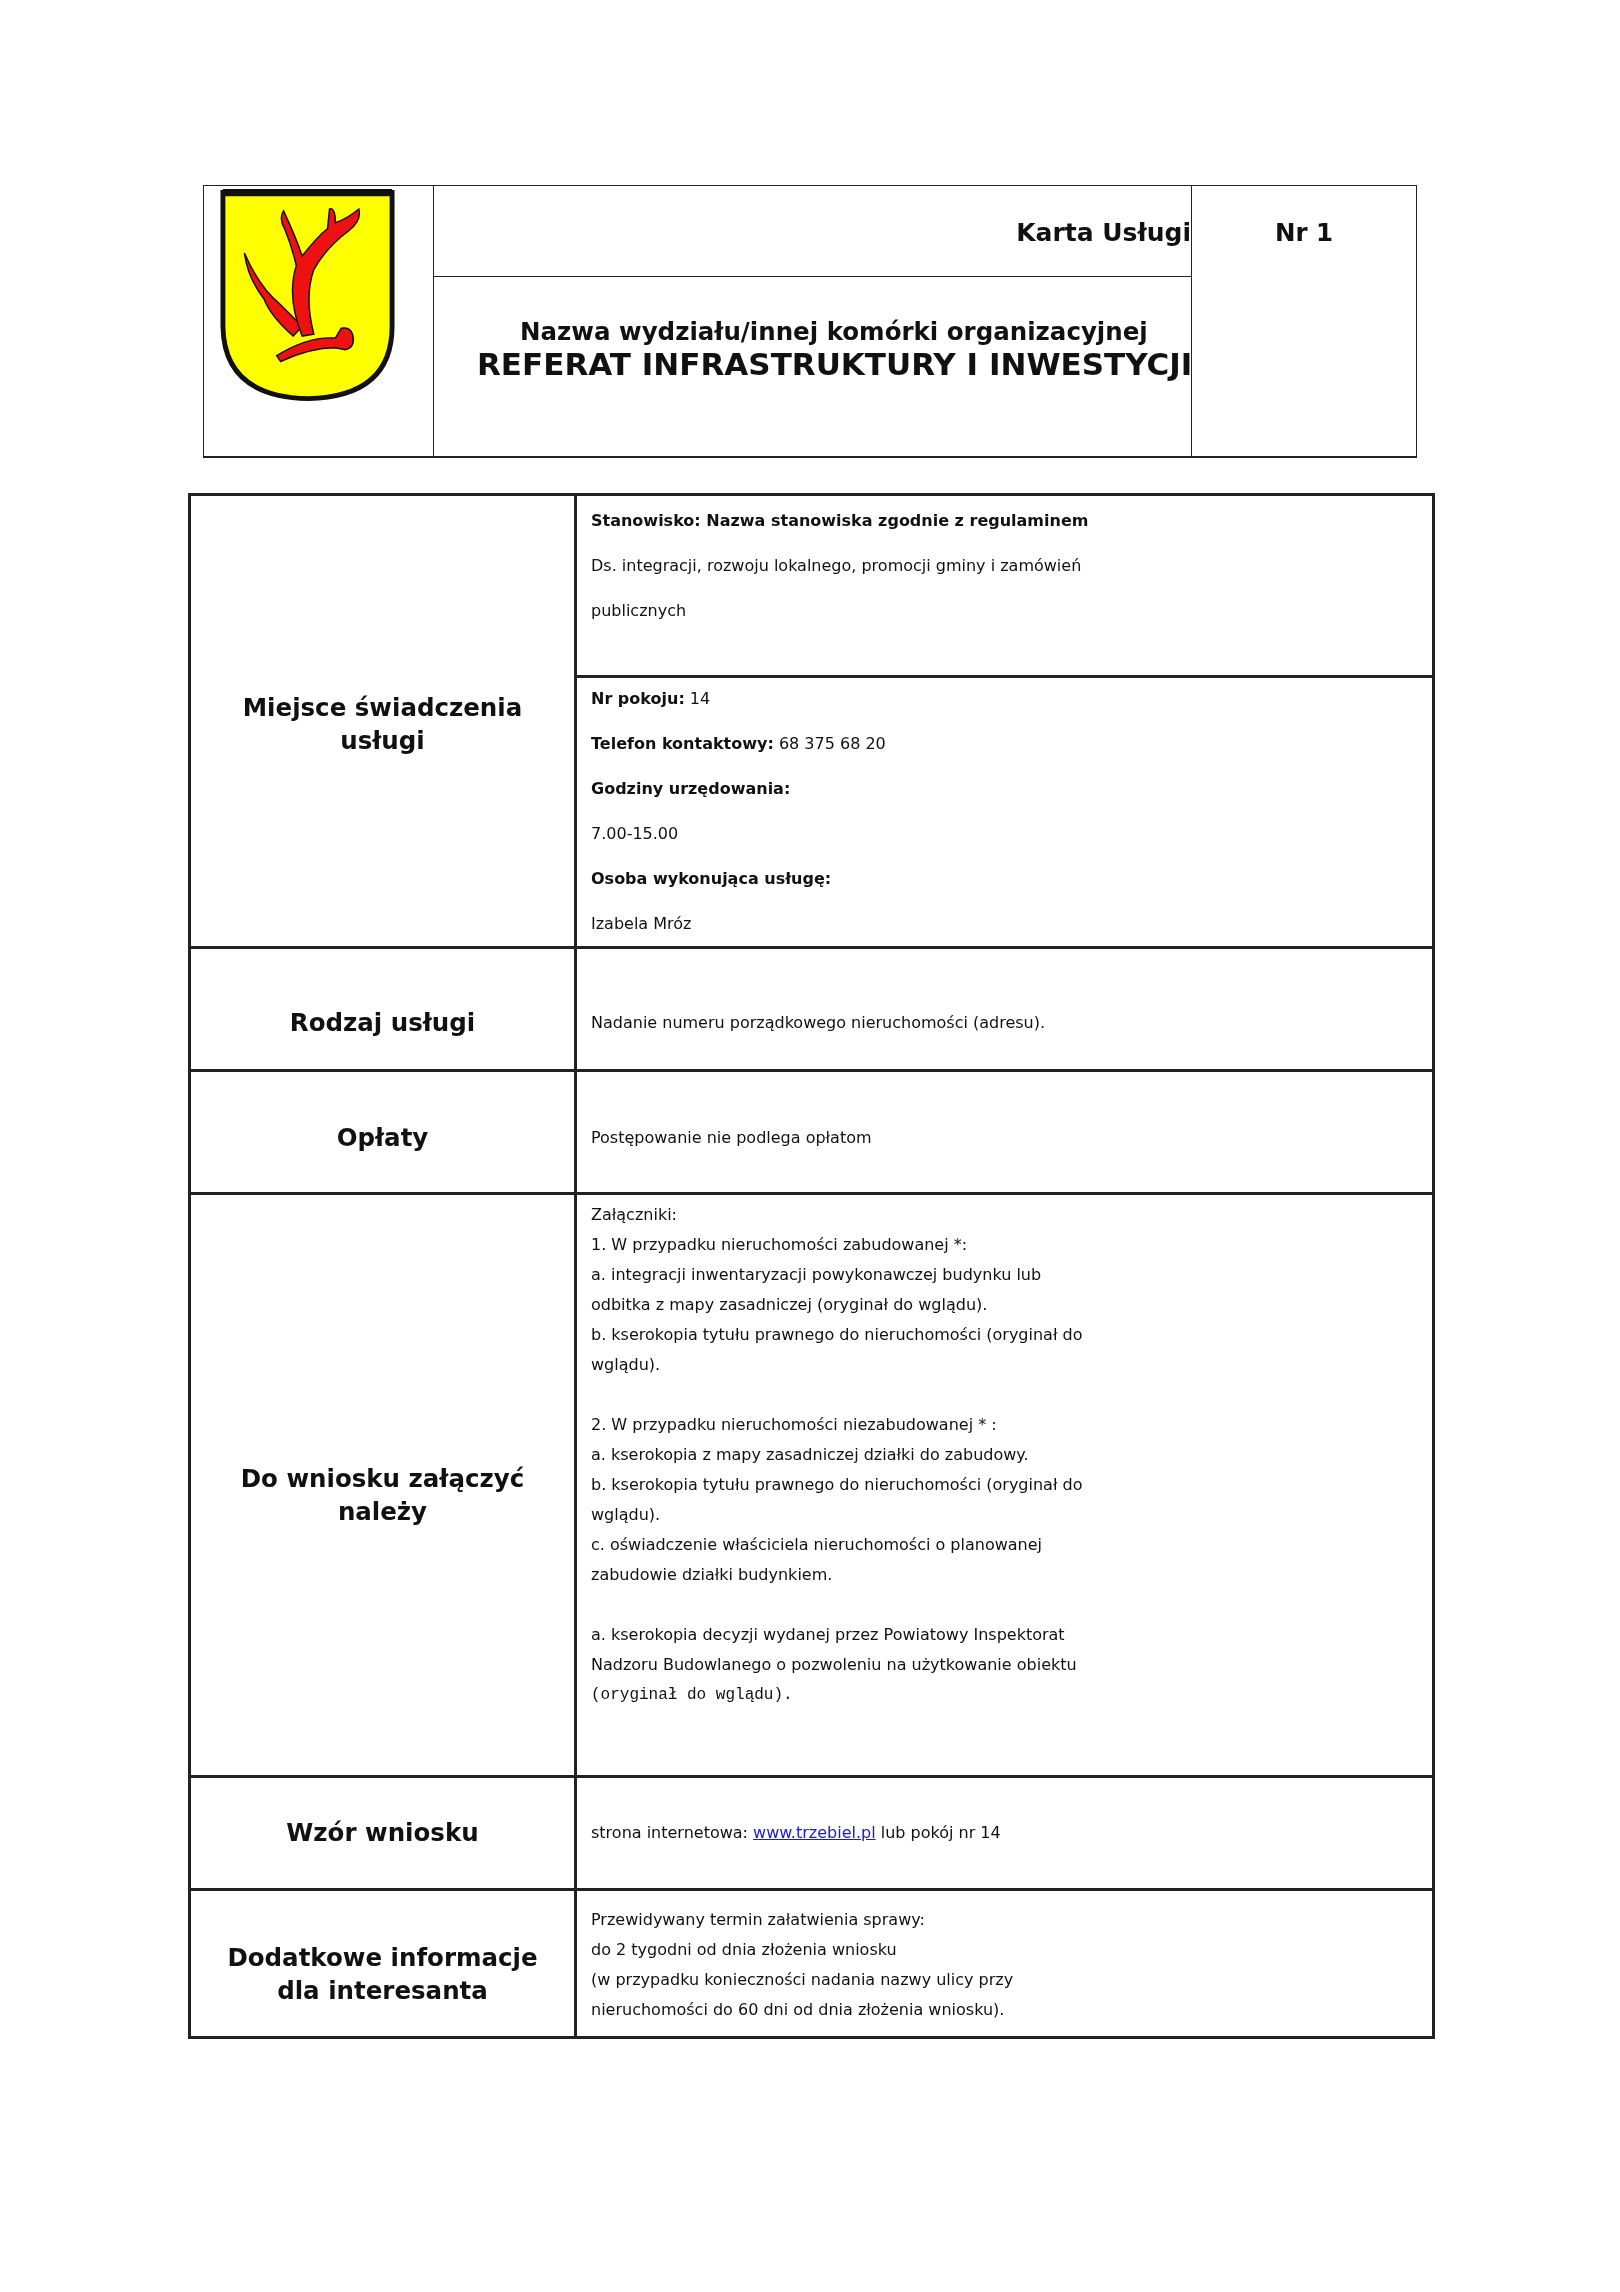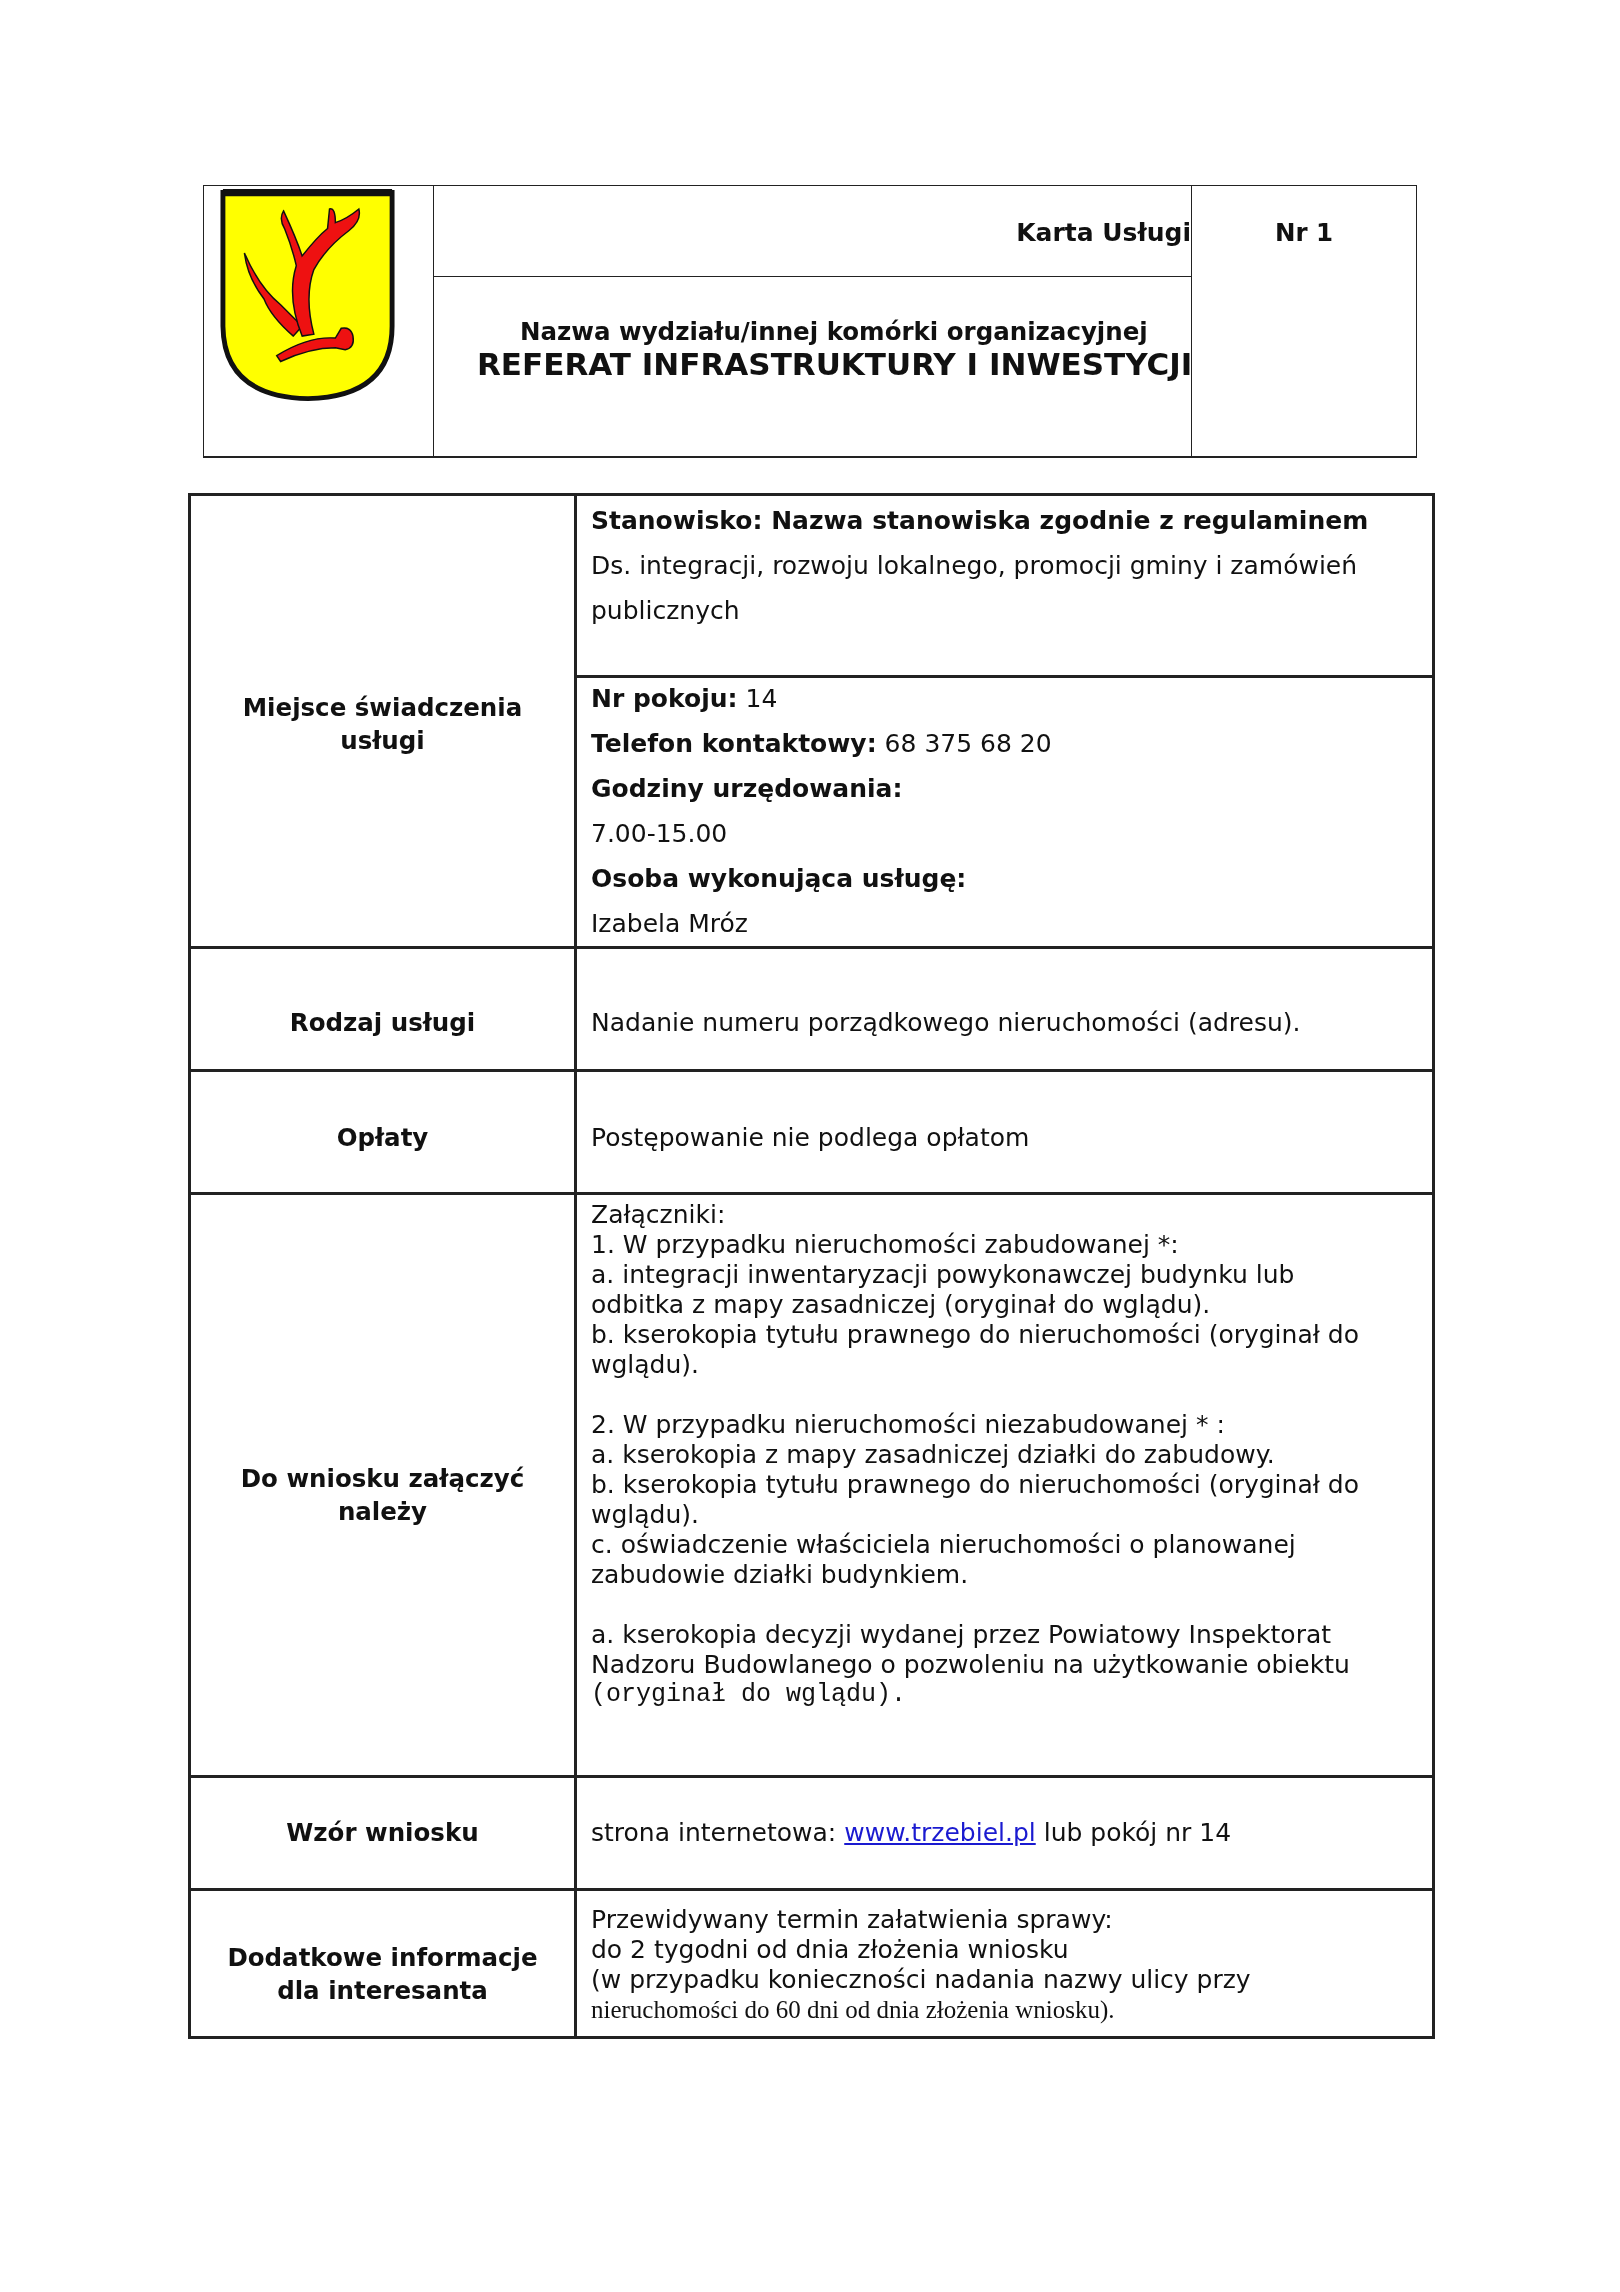--- a/index.html
+++ b/index.html
@@ -1,21 +1,21 @@
 <!DOCTYPE html>
 <html><head>
 <meta charset="utf-8">
 <style>
   html, body { margin:0; padding:0; background:#fff; }
   body { width:1620px; height:2293px; position:relative; font-family:"DejaVu Sans", sans-serif; color:#111; overflow:hidden; }
   .abs { position:absolute; }
   .hline { position:absolute; background:#222; }
   .vline { position:absolute; background:#222; }
   .b { font-weight:bold; }
-  .t { font-size:25px; }
+  .t { font-size:16px; }
   .lbl { font-size:24.5px; font-weight:bold; text-align:center; line-height:33px; }
   .lines div { white-space:nowrap; }
   .link { color:#1a1ad0; text-decoration:underline; }
 </style>
 </head>
 <body>
 
 <div>
   <div class="hline" style="left:203px;top:185px;width:1214px;height:1px;"></div>
   <div class="hline" style="left:203px;top:456px;width:1214px;height:2px;"></div>
@@ -110,16 +110,16 @@
   </div>
 
   <div class="abs lbl" style="left:191px;top:1941px;width:383px;">
     <div>Dodatkowe informacje</div>
     <div>dla interesanta</div>
   </div>
   <div class="abs t lines" id="extra-list" style="left:591px;top:1905px;line-height:30px;">
       <div style="min-height: 30px;">Przewidywany termin załatwienia sprawy:</div>
       <div style="min-height: 30px;">do 2 tygodni od dnia złożenia wniosku</div>
       <div style="min-height: 30px;">(w przypadku konieczności nadania nazwy ulicy przy</div>
-      <div style="min-height: 30px; font-family: Liberation Serif, serif;">nieruchomości do 60 dni od dnia złożenia wniosku).</div>
+      <div style="min-height: 30px;">nieruchomości do 60 dni od dnia złożenia wniosku).</div>
     </div>
 </div>
 
 
 </body></html>

